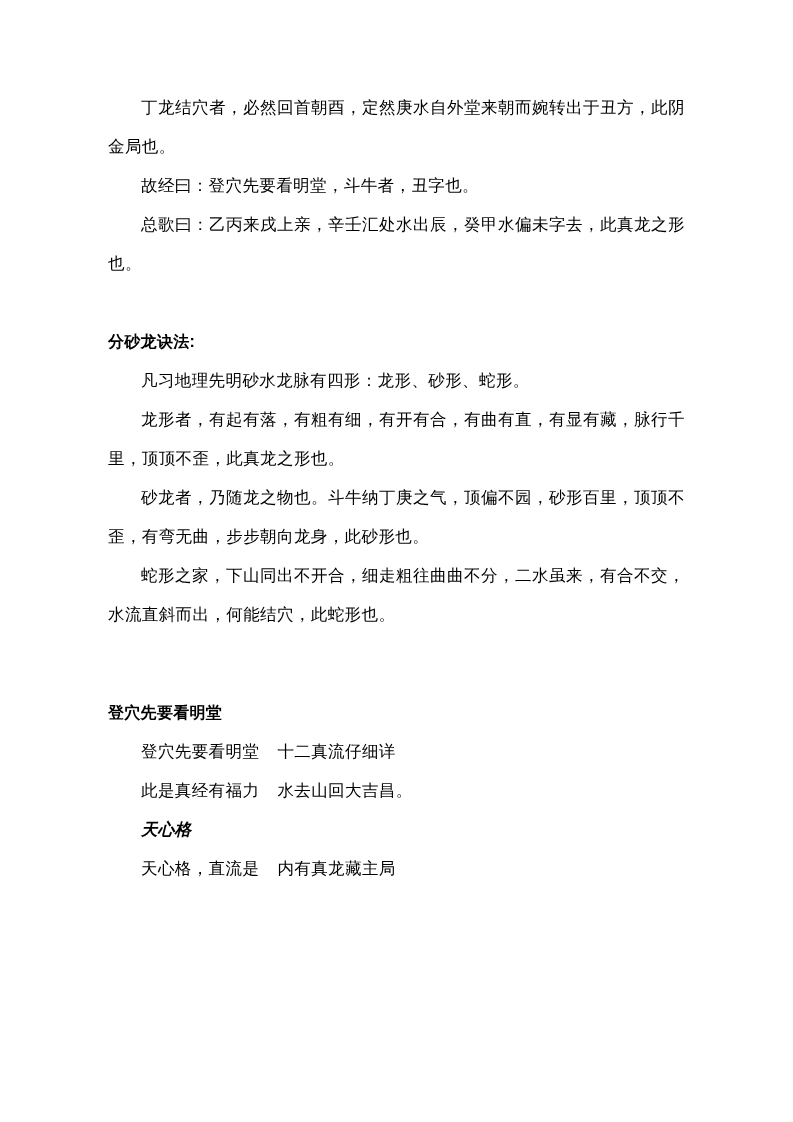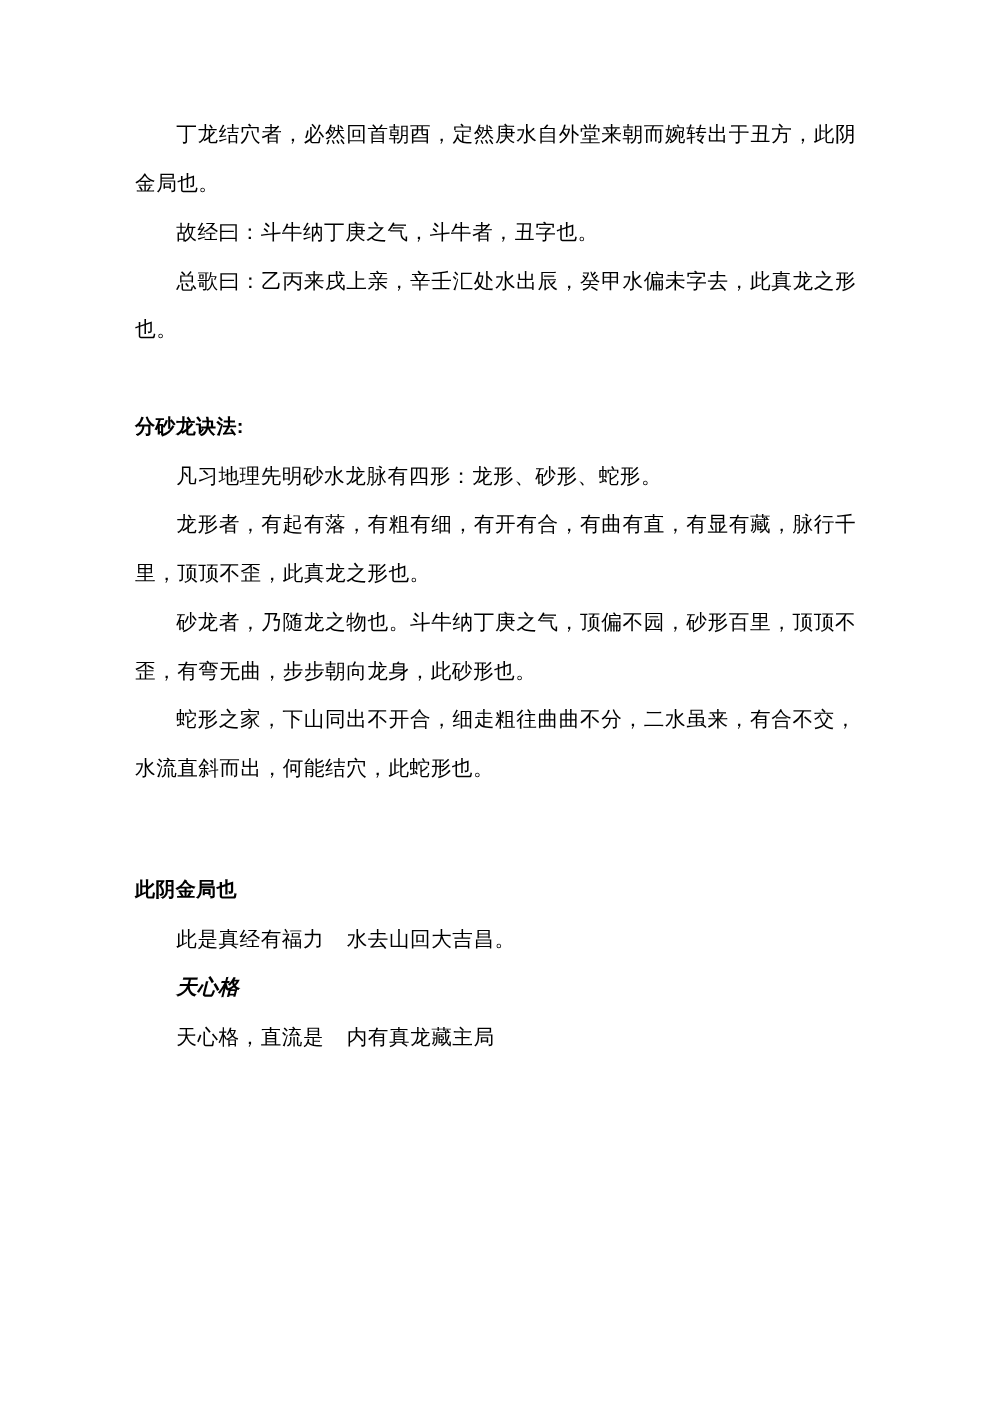--- a/index.html
+++ b/index.html
@@ -62,36 +62,37 @@
     white-space: pre;
     letter-spacing: 0.4px;
   }
 </style>
 </head>
 <body>
 
 <div class="page">
 
   <p class="para">丁龙结穴者，必然回首朝酉，定然庚水自外堂来朝而婉转出于丑方，此阴金局也。</p>
-  <p class="para">故经曰：斗牛纳丁庚之气，斗牛者，丑字也。</p>
+  <p class="para">故经曰：登穴先要看明堂，斗牛者，丑字也。</p>
   <p class="para">总歌曰：乙丙来戌上亲，辛壬汇处水出辰，癸甲水偏未字去，此真龙之形也。</p>
 
   <div class="spacer-lg"></div>
 
   <h2 class="heading">分砂龙诀法:</h2>
 
   <p class="para">凡习地理先明砂水龙脉有四形：龙形、砂形、蛇形。</p>
   <p class="para">龙形者，有起有落，有粗有细，有开有合，有曲有直，有显有藏，脉行千里，顶顶不歪，此真龙之形也。</p>
   <p class="para">砂龙者，乃随龙之物也。斗牛纳丁庚之气，顶偏不园，砂形百里，顶顶不歪，有弯无曲，步步朝向龙身，此砂形也。</p>
   <p class="para">蛇形之家，下山同出不开合，细走粗往曲曲不分，二水虽来，有合不交，水流直斜而出，何能结穴，此蛇形也。</p>
 
   <div class="spacer-lg"></div>
   <div class="spacer-md"></div>
 
-  <h2 class="heading">此阴金局也</h2>
+  <h2 class="heading">登穴先要看明堂</h2>
 
+  <p class="verse">登穴先要看明堂    十二真流仔细详</p>
   <p class="verse">此是真经有福力    水去山回大吉昌。</p>
 
   <h3 class="subheading">天心格</h3>
 
   <p class="verse">天心格，直流是    内有真龙藏主局</p>
 
 </div>
 
 </body></html>

